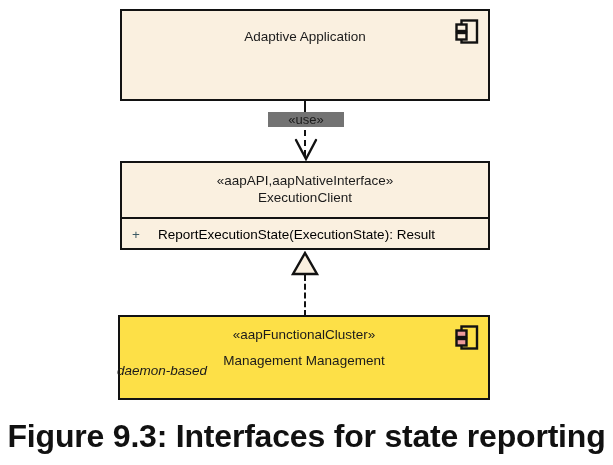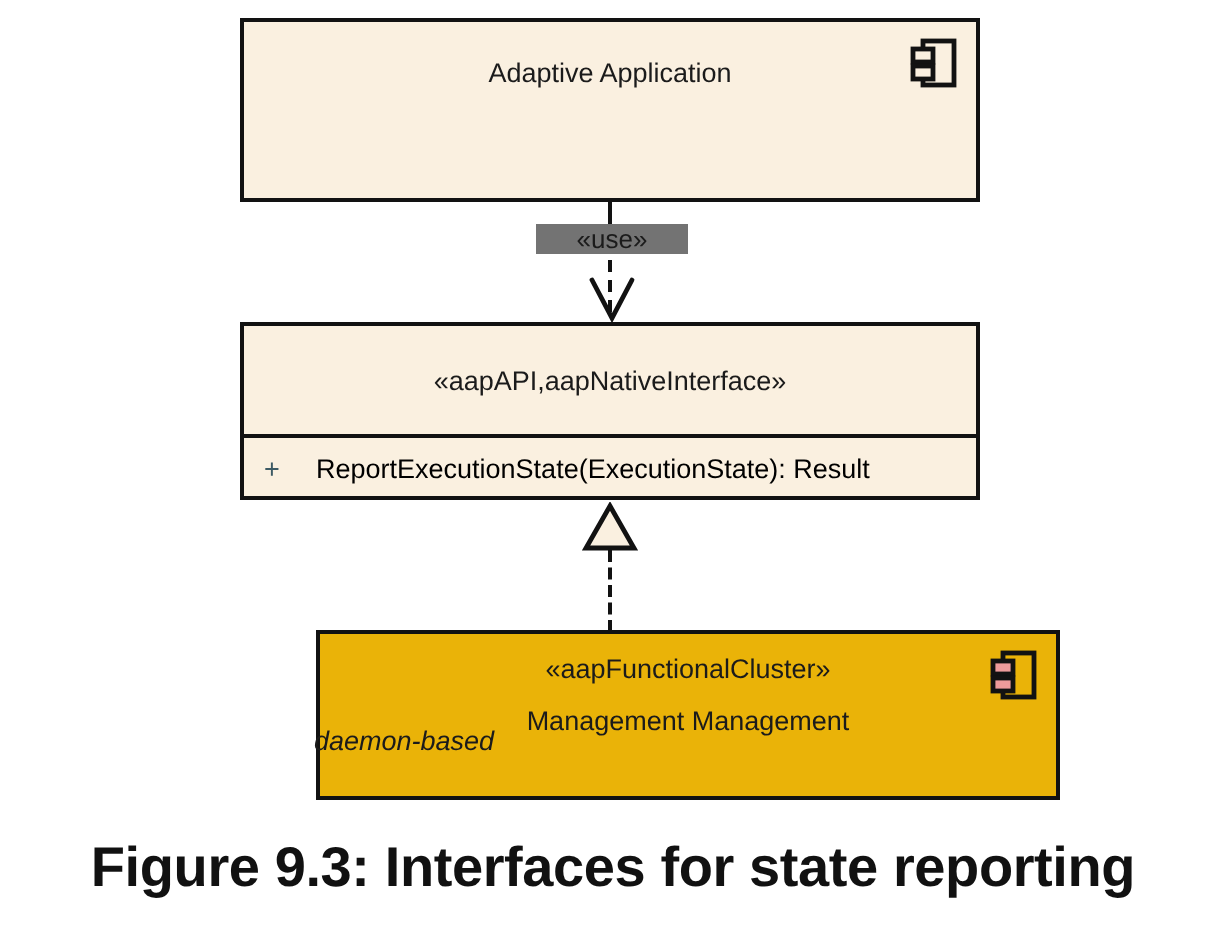--- a/index.html
+++ b/index.html
@@ -23,21 +23,21 @@
     height: 465px;
   }
 
   
   .node {
     position: absolute;
     box-sizing: border-box;
     border: 2.5px solid #121212;
   }
   .node.cream { background: #faf0e0; }
-  .node.pink  { background: #eab308; margin-left: 40px; }
+  .node.pink  { background: #fde047; }
 
   .node-title {
     text-align: center;
     color: #1b1b1b;
     font-size: 13.5px;
     line-height: 17px;
     white-space: nowrap;
   }
 
   
@@ -55,21 +55,21 @@
   #box-interface {
     left: 120px;
     top: 161px;
     width: 370px;
     height: 89px;
   }
   #box-interface .header {
     height: 56px;
     box-sizing: border-box;
     border-bottom: 2.5px solid #121212;
-    padding-top: 19px;
+    padding-top: 9px;
   }
   #box-interface .stereotype,
   #box-interface .iname {
     text-align: center;
     color: #1b1b1b;
     font-size: 13.5px;
     line-height: 17px;
     white-space: nowrap;
   }
   #box-interface .operations {
@@ -146,21 +146,21 @@
     background: #737373;
   }
 
   
   #caption {
     position: absolute;
     left: 0;
     top: 418px;
     width: 613px;
     text-align: center;
-    font-size: 28px;
+    font-size: 32px;
     font-weight: bold;
     color: #111111;
     letter-spacing: -0.2px;
   }
 </style>
 </head>
 <body>
 
 <div id="diagram">
 
@@ -181,20 +181,21 @@
 
     <svg style="position:absolute; left:293px; top:138px; width:26px; height:24px;" viewBox="0 0 26 24" xmlns="http://www.w3.org/2000/svg">
       <path d="M3 2 L13 21 L23 2" fill="none" stroke="#121212" stroke-width="2.4" stroke-linecap="round" stroke-linejoin="miter"></path>
     </svg>
     <div id="use-label">«use»</div>
   </div>
 
   <div class="node cream" id="box-interface">
     <div class="header">
       <div class="stereotype">«aapAPI,aapNativeInterface»</div>
+      <div class="iname">ExecutionClient</div>
     </div>
     <div class="operations">
       <span class="visibility">+</span>
       <span class="op-signature">ReportExecutionState(ExecutionState): Result</span>
     </div>
   </div>
 
   <div class="conn">
     <svg style="position:absolute; left:289px; top:251px; width:32px; height:26px;" viewBox="0 0 32 26" xmlns="http://www.w3.org/2000/svg">
       <path d="M16 2 L28 23 L4 23 Z" fill="#faf0e0" stroke="#121212" stroke-width="2.4" stroke-linejoin="miter"></path>

